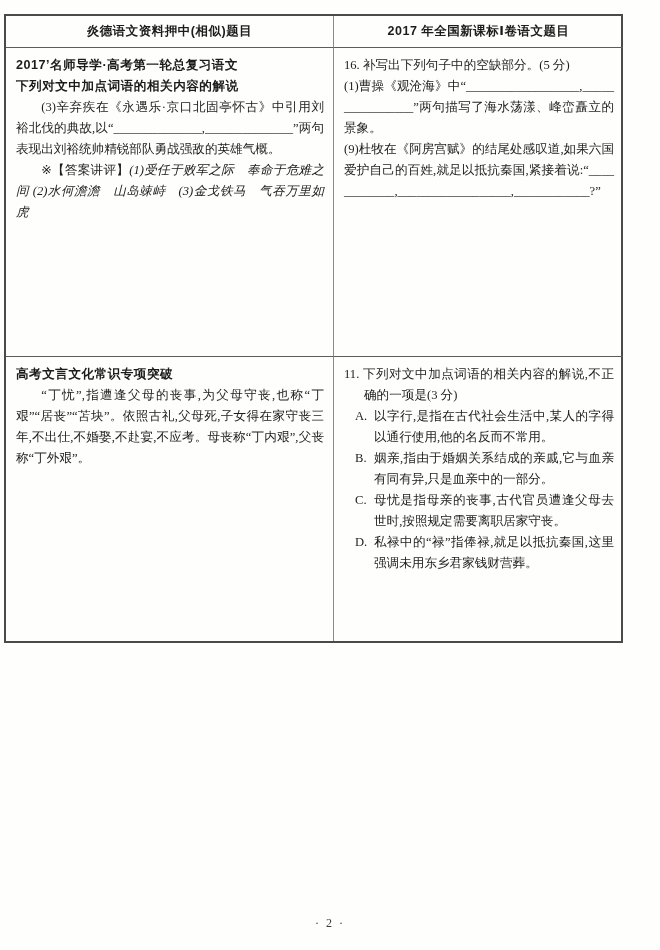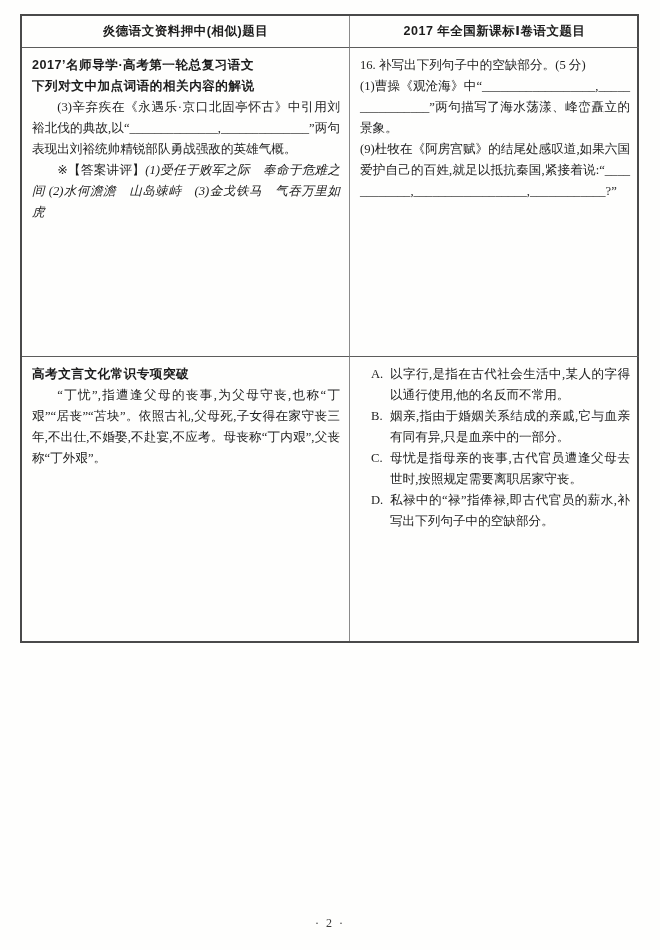--- a/index.html
+++ b/index.html
@@ -10,21 +10,21 @@
     color: #1c1c1c;
     position: relative;
     -webkit-font-smoothing: antialiased;
   }
   .sheet {
     position: absolute; inset: 0;
     background: #fefefd;
     overflow: hidden;
   }
   .doc-table {
-    position: absolute; left: 20px; top: 14px;
+    position: absolute; left: 4px; top: 14px;
     width: 619px;
     display: grid;
     grid-template-columns: 328px 289px;
     grid-template-rows: 32px 309px 284px;
     border: 2px solid #4a4a4a;
     background: #fefefd;
   }
   .cell { overflow: hidden; }
   .col-l { border-right: 1px solid #8a8a8a; }
   .hdr-row { border-bottom: 1px solid #5c5c5c; }
@@ -83,35 +83,36 @@
       <p class="u">(1)曹操《观沧海》中“__________________,________________”两句描写了海水荡漾、峰峦矗立的景象。</p>
       <p class="u">(9)杜牧在《阿房宫赋》的结尾处感叹道,如果六国爱护自己的百姓,就足以抵抗秦国,紧接着说:“____________,__________________,____________?”</p>
     </div>
 
     <div class="cell body-cell col-l">
       <p class="ht">高考文言文化常识专项突破</p>
       <p class="indent">“丁忧”,指遭逢父母的丧事,为父母守丧,也称“丁艰”“居丧”“苫块”。依照古礼,父母死,子女得在家守丧三年,不出仕,不婚娶,不赴宴,不应考。母丧称“丁内艰”,父丧称“丁外艰”。</p>
     </div>
 
     <div class="cell body-cell">
+      <p class="hang">11. 下列对文中加点词语的相关内容的解说,不正确的一项是(3 分)</p>
       <div class="opt">
         <span class="opt-label">A.</span>
         <p class="opt-text">以字行,是指在古代社会生活中,某人的字得以通行使用,他的名反而不常用。</p>
       </div>
       <div class="opt">
         <span class="opt-label">B.</span>
         <p class="opt-text">姻亲,指由于婚姻关系结成的亲戚,它与血亲有同有异,只是血亲中的一部分。</p>
       </div>
       <div class="opt">
         <span class="opt-label">C.</span>
         <p class="opt-text">母忧是指母亲的丧事,古代官员遭逢父母去世时,按照规定需要离职居家守丧。</p>
       </div>
       <div class="opt">
         <span class="opt-label">D.</span>
-        <p class="opt-text">私禄中的“禄”指俸禄,即古代官员的薪水,补写出下列句子中的空缺部分。</p>
+        <p class="opt-text">私禄中的“禄”指俸禄,就足以抵抗秦国,这里强调未用东乡君家钱财营葬。</p>
       </div>
     </div>
 
   </div>
 
   <div class="page-number">· 2 ·</div>
 
 </div>
 
 </body></html>

